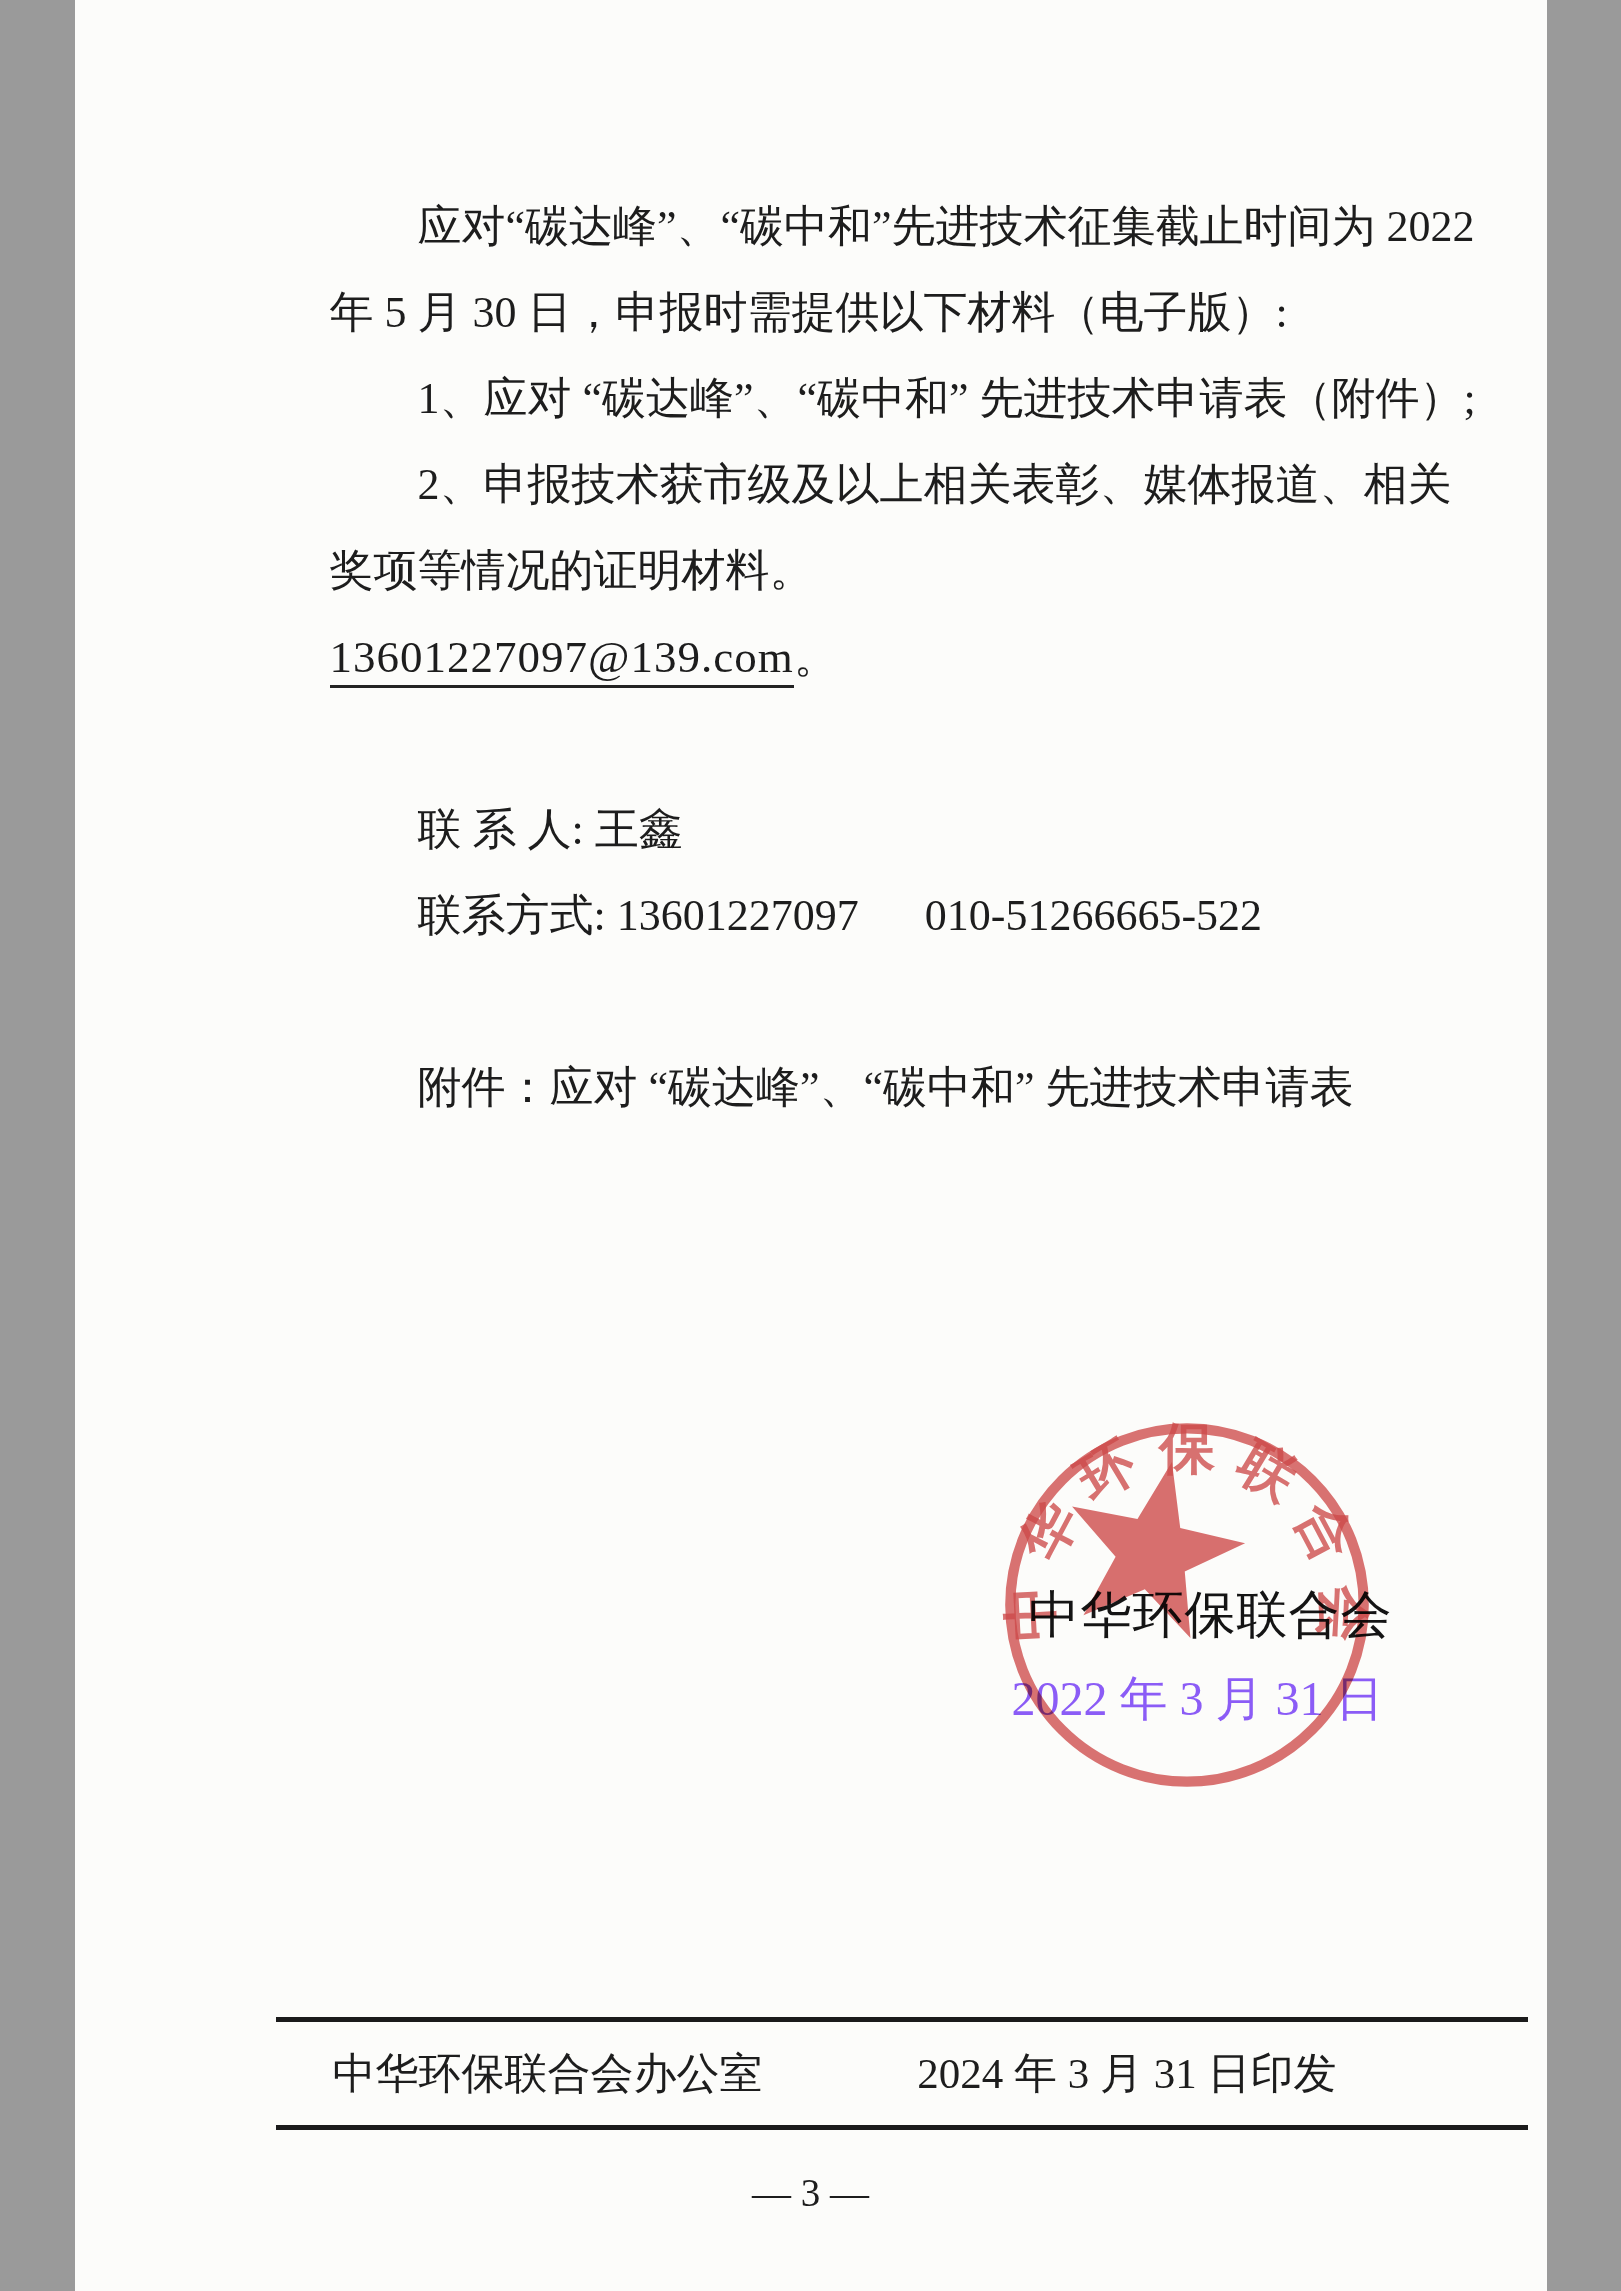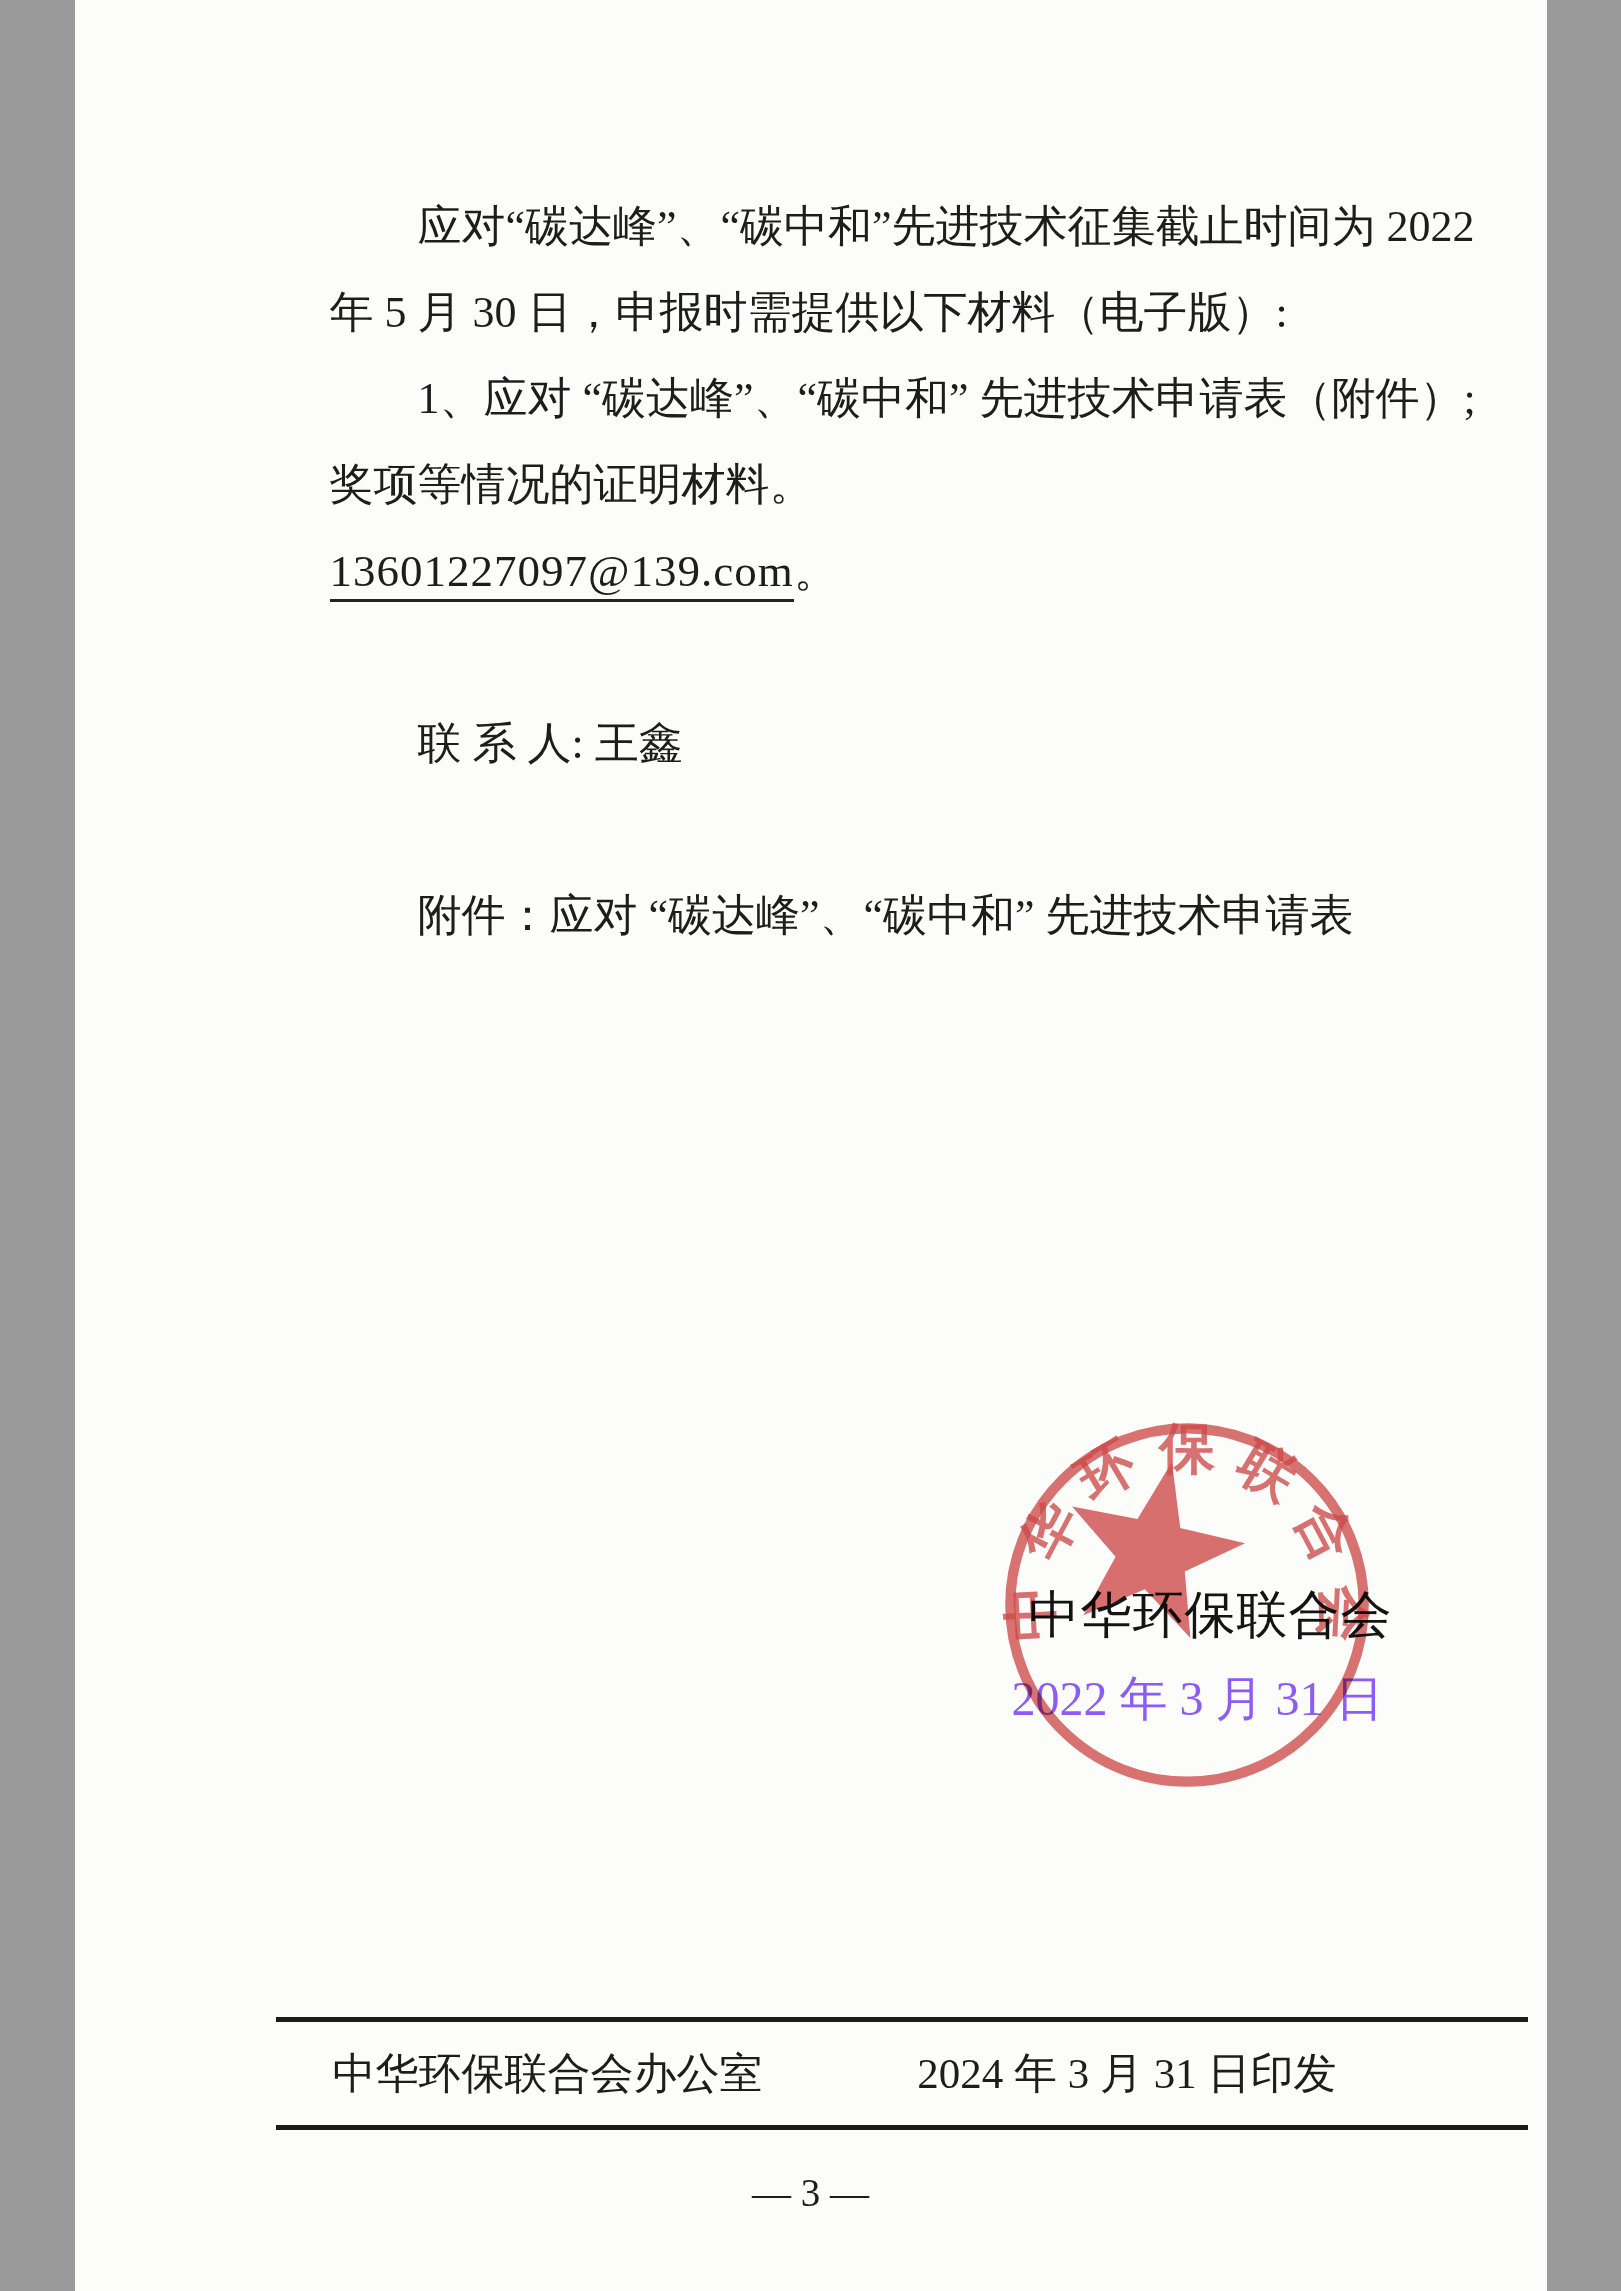--- a/index.html
+++ b/index.html
@@ -71,24 +71,26 @@
 </style>
 </head>
 <body>
 
 <div id="page">
 
   <div class="body-text">
     <div class="ln indent">应对“碳达峰”、“碳中和”先进技术征集截止时间为 2022</div>
     <div class="ln">年 5 月 30 日，申报时需提供以下材料（电子版）:</div>
     <div class="ln indent">1、应对 “碳达峰”、“碳中和” 先进技术申请表（附件）;</div>
+    <div class="ln indent">2、申报技术获市级及以上相关表彰、媒体报道、相关</div>
     <div class="ln">奖项等情况的证明材料。</div>
     <div class="ln"><span class="email-u">13601227097@139.com</span><span>。</span></div>
     <div class="blank"></div>
     <div class="ln indent">联 系 人: 王鑫</div>
+    <div class="ln indent">联系方式: 13601227097      010-51266665-522</div>
     <div class="blank"></div>
     <div class="ln indent">附件：应对 “碳达峰”、“碳中和” 先进技术申请表</div>
   </div>
 
   <div class="stamp-org">中华环保联合会</div>
   <div class="stamp-date">2022 年 3 月 31 日</div>
 
   <svg class="stamp-svg" viewBox="0 0 400 400">
     <circle cx="200" cy="200" r="190" fill="none" stroke="#d25050" stroke-width="11" stroke-opacity="0.8"></circle>
     <path id="seal-arc" d="M 60.9 250.6 A 148 148 0 1 1 339.1 250.6" fill="none"></path>

